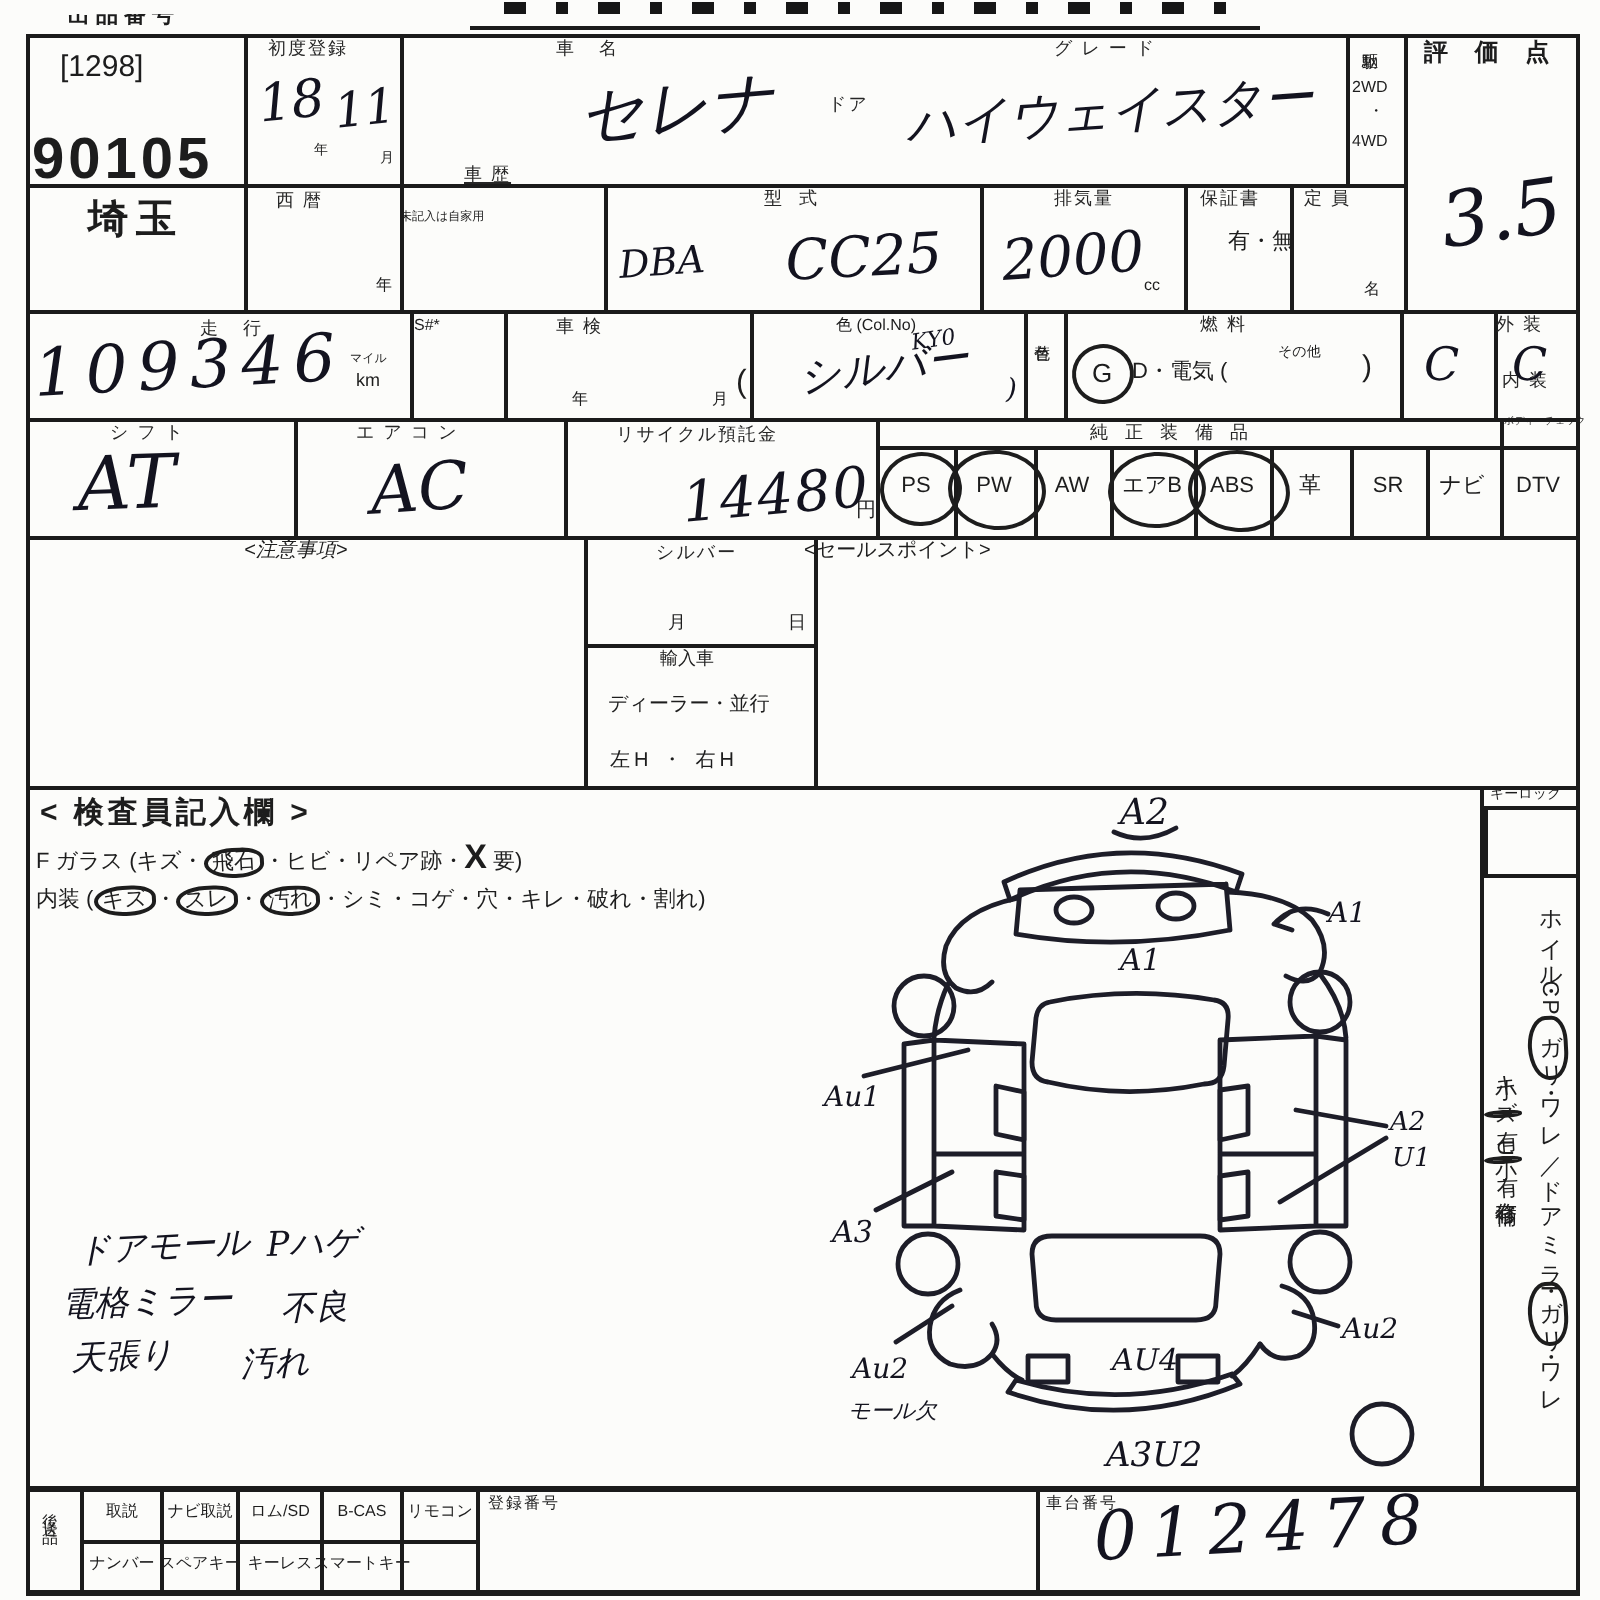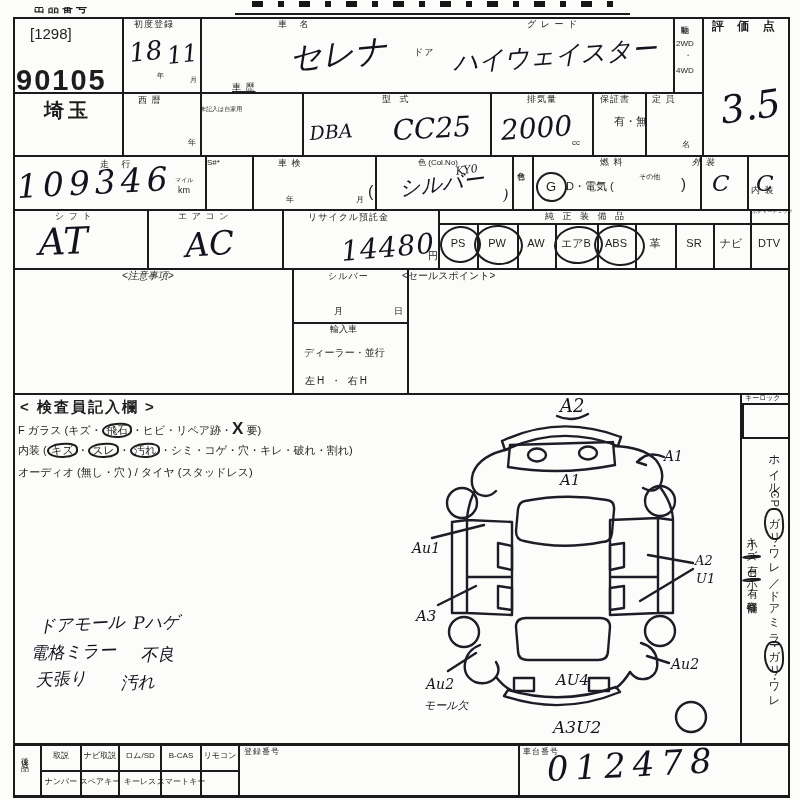--- a/index.html
+++ b/index.html
@@ -133,21 +133,21 @@
   <div class="t hw" style="left:455px;top:166px;font-size:11px;transform:rotate(-8deg);">KY0</div>
   <div class="t hw" style="left:398px;top:179px;font-size:21px;transform:rotate(-7deg);">シルバー</div>
   <div class="t hw" style="left:503px;top:188px;font-size:14px;">)</div>
   <div class="t vtx" style="left:516px;top:166px;font-size:8px;">色替</div>
   <div class="t lbl" style="left:600px;top:158px;">燃  料</div>
   <div class="t" style="left:546px;top:180px;font-size:13px;">G</div>
   <div class="oval" style="left:536px;top:172px;width:27px;height:26px;transform:rotate(-6deg);"></div>
   <div class="t" style="left:566px;top:181px;font-size:11px;">D・電気 (</div>
   <div class="t" style="left:639px;top:173px;font-size:7px;">その他</div>
   <div class="t" style="left:681px;top:176px;font-size:15px;">)</div>
-  <div class="t lbl" style="left:692px;top:158px;font-style:italic;">外 装</div>
+  <div class="t lbl" style="left:748px;top:158px;">外 装</div>
   <div class="t hw" style="left:712px;top:172px;font-size:23px;">C</div>
   <div class="t lbl" style="left:751px;top:158px;margin-top:28px;">内 装</div>
   <div class="t hw" style="left:756px;top:172px;font-size:23px;">C</div>
 
   <div class="t lbl" style="left:55px;top:212px;">シ フ ト</div>
   <div class="t hw" style="left:38px;top:224px;font-size:37px;transform:rotate(-2deg);">AT</div>
   <div class="t lbl" style="left:178px;top:212px;">エ ア コ ン</div>
   <div class="t hw" style="left:184px;top:229px;font-size:33px;transform:rotate(-4deg);">AC</div>
   <div class="t lbl" style="left:308px;top:213px;">リサイクル預託金</div>
   <div class="t hw" style="left:340px;top:238px;font-size:28px;letter-spacing:1px;transform:rotate(-5deg);z-index:3;">14480</div>
@@ -177,21 +177,20 @@
   <div class="t" style="left:305px;top:376px;font-size:10px;letter-spacing:2px;">左H ・ 右H</div>
   <div class="t" style="left:402px;top:271px;font-size:10px;">&lt;セールスポイント&gt;</div>
 
   <div class="t" style="left:20px;top:399px;font-size:15px;letter-spacing:2px;font-weight:bold;">&lt; 検査員記入欄 &gt;</div>
   <div class="t" style="left:18px;top:420px;font-size:11px;">
     <span>F ガラス (キズ・</span><span class="circ">飛石</span><span>・ヒビ・リペア跡・</span><span style="font-size:17px;font-weight:bold;">X</span><span> 要)</span>
   </div>
   <div class="t" style="left:18px;top:443px;font-size:11px;">
     <span>内装 (</span><span class="circ">キズ</span><span>・</span><span class="circ">スレ</span><span>・</span><span class="circ">汚れ</span><span>・シミ・コゲ・穴・キレ・破れ・割れ)</span>
   </div>
-  <div class="t" style="left:18px;top:467px;font-size:11px;">オーディオ (無し・穴 ) / タイヤ (スタッドレス)</div>
 
   <div class="t hw" style="left:38px;top:618px;font-size:17px;transform:rotate(-3deg);">ドアモール</div>
   <div class="t hw" style="left:133px;top:615px;font-size:17px;transform:rotate(-2deg);">Pハゲ</div>
   <div class="t hw" style="left:30px;top:645px;font-size:17px;transform:rotate(-2deg);">電格ミラー</div>
   <div class="t hw" style="left:140px;top:647px;font-size:17px;transform:rotate(-2deg);">不良</div>
   <div class="t hw" style="left:35px;top:672px;font-size:17px;transform:rotate(-3deg);">天張り</div>
   <div class="t hw" style="left:120px;top:675px;font-size:17px;transform:rotate(-3deg);">汚れ</div>
 
   <svg style="position:absolute;left:410px;top:395px;" width="330" height="350" viewBox="0 0 330 350" fill="none" stroke="#1d1d28" stroke-width="2.4" stroke-linecap="round" stroke-linejoin="round">
     <path d="M92,46 Q150,19 211,42 M95,55 Q150,29 208,51 M92,46 L95,55 M211,42 L208,51"></path>

